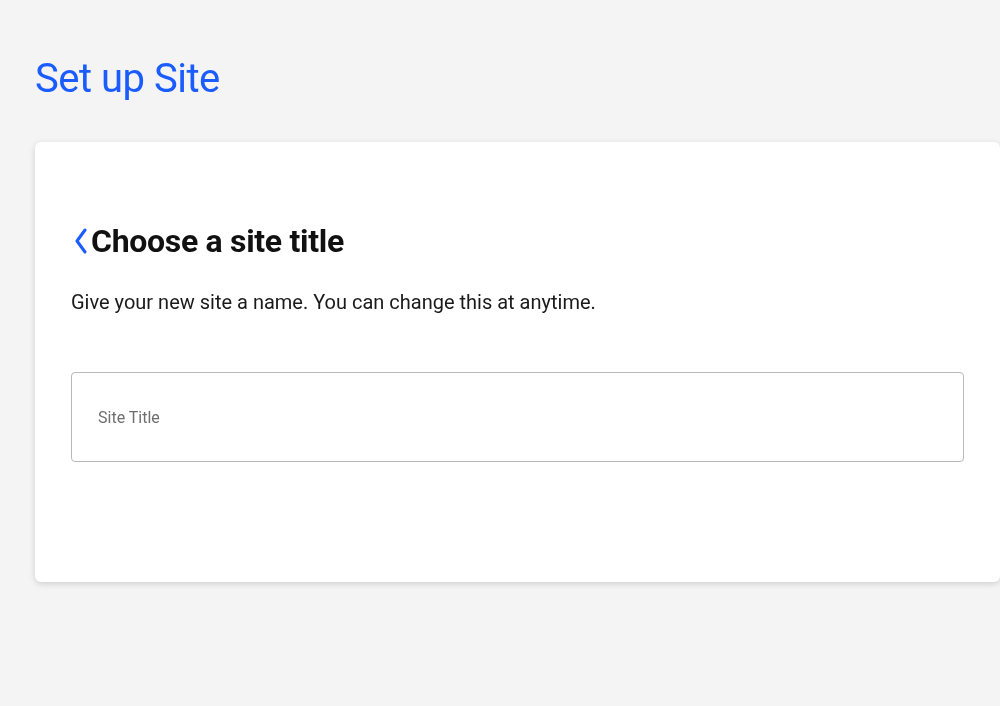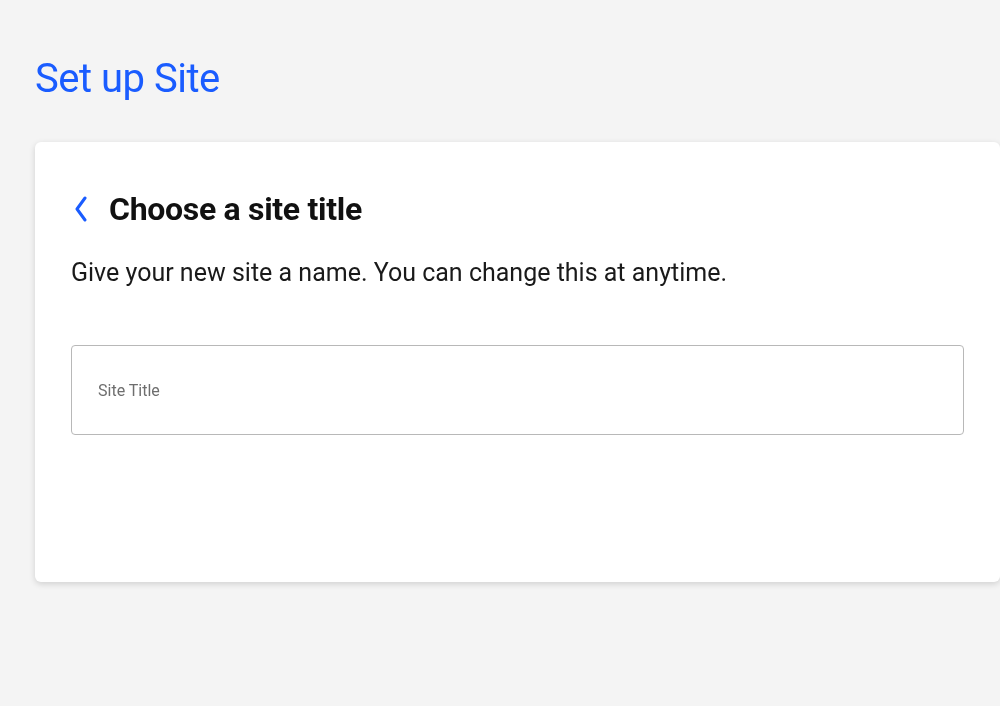--- a/index.html
+++ b/index.html
@@ -25,42 +25,42 @@
       background: #ffffff;
       margin: 40px 0 0 35px;
       border-radius: 6px;
       box-shadow: 0 2px 6px rgba(0,0,0,0.15);
       padding: 48px 36px 90px 36px;
       min-height: 440px;
     }
     .heading-row {
       display: flex;
       align-items: center;
-      gap: 18px;
+      margin-top: 32px;
     }
     .back-icon {
       display: inline-flex;
       align-items: center;
       justify-content: center;
       width: 20px;
       height: 30px;
       cursor: pointer;
     }
     .back-icon svg {
       width: 14px;
       height: 26px;
     }
     .card-heading {
       font-size: 32px;
       font-weight: 700;
       color: #111111;
       letter-spacing: -0.3px;
     }
     .card-subtext {
-      font-size: 25px;
+      font-size: 20px;
       color: #1a1a1a;
       margin-top: 30px;
       font-weight: 400;
     }
     .input-row {
       margin-top: 58px;
     }
     .site-title-input {
       width: 100%;
       height: 90px;

